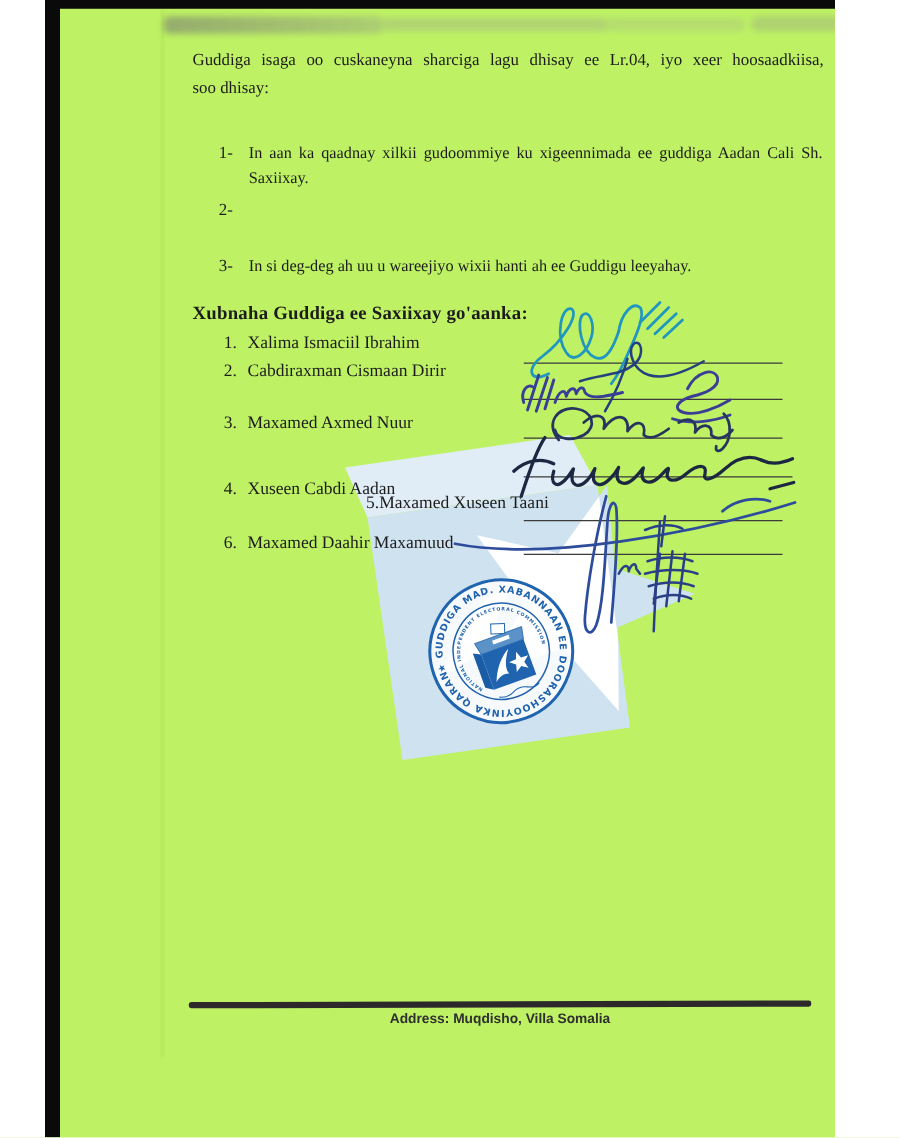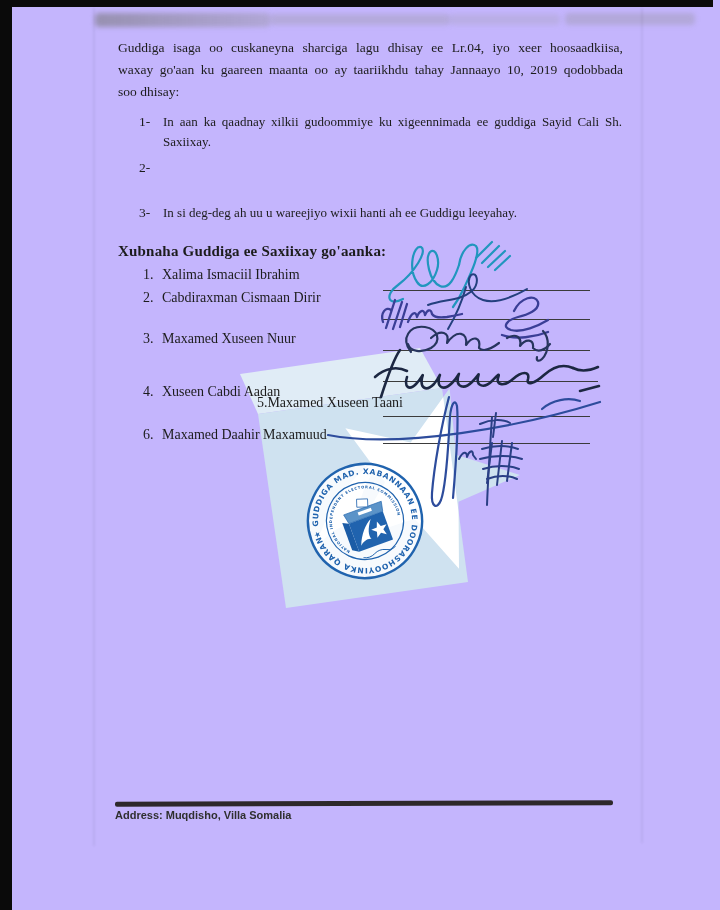--- a/index.html
+++ b/index.html
@@ -1,17 +1,17 @@
 <!DOCTYPE html>
 <html><head>
 <meta charset="utf-8">
 <style>
   html,body{margin:0;padding:0;background:#ffffff;}
-  #screen{position:relative;width:720px;height:910px;background:#c4b5fd;overflow:hidden;
-          font-family:"Liberation Serif","DejaVu Serif",serif;color:#1c1c1c;}
+  #screen{position:relative;width:632px;height:910px;background:#bef264;overflow:hidden;
+          font-family:"Liberation Serif","DejaVu Serif",serif;color:#1c1c1c;margin-left:36px;}
   .abs{position:absolute;}
   
   .frame-left{left:0;top:0;width:12px;height:910px;background:#0a0a0a;}
   .frame-top{left:0;top:0;width:713px;height:7px;background:#0a0a0a;}
   
   .smudge{filter:blur(2.5px);border-radius:4px;}
   .sm1{left:95px;top:13px;width:175px;height:14px;background:linear-gradient(90deg,rgba(115,115,115,.55),rgba(140,140,140,.35));}
   .sm2{left:270px;top:14px;width:180px;height:11px;background:rgba(145,145,145,.30);}
   .sm3{left:450px;top:14px;width:110px;height:11px;background:rgba(150,150,150,.22);}
   .sm4{left:565px;top:13px;width:130px;height:12px;background:rgba(140,140,140,.30);}
@@ -25,21 +25,21 @@
   .m1{left:139px;} .itx{left:163px;}
   .it1{top:112px;} .it2{top:158px;} .it3{top:203px;}
   .heading{left:118px;top:243px;font-size:15px;font-weight:bold;letter-spacing:.2px;}
   .name-row{left:143px;width:260px;height:20px;font-size:14px;}
   .name-num{display:inline-block;width:19px;}
   
   .sigline{left:383px;width:207px;height:0;border-top:1.4px solid #3b3b3b;}
   .sl1{top:290px;} .sl2{top:319px;} .sl3{top:350px;} .sl4{top:381px;width:215px;} .sl5{top:416px;} .sl6{top:443px;}
   
   .footer-bar{left:115px;top:801px;width:498px;height:5px;background:#2d282a;border-radius:2px;transform:rotate(-.15deg);}
-  .footer-addr{left:115px;top:809px;width:498px;
+  .footer-addr{left:115px;top:809px;width:498px;text-align:center;
                font-family:"Liberation Sans","DejaVu Sans",sans-serif;font-size:11px;font-weight:700;color:#2f2f2f;}
   .stamp-text{font-family:"DejaVu Sans",sans-serif;font-weight:bold;fill:#2063ae;}
 </style>
 </head>
 <body>
 
 <div id="screen">
 
   <div class="abs smudge sm1"></div>
   <div class="abs smudge sm2"></div>
@@ -60,47 +60,46 @@
       <polygon points="38,74 222,48 248,242 66,268" fill="#cfe2f0"></polygon>
       <g clip-path="url(#wm-front-clip)">
         <polygon points="205,45 228.5,107.6 295.3,110.6 243,152.4 260.8,216.9 205,180 149.2,216.9 167,152.4 114.7,110.6 181.5,107.6" transform="rotate(15 205 140)" fill="#ffffff"></polygon>
         <path d="M95,210 C105,170 135,130 165,115 C145,140 135,165 140,185 C125,180 105,195 95,210 Z" fill="#ffffff"></path>
       </g>
     </g>
   </svg>
 
   <div class="abs para">
     <div class="line-just">Guddiga isaga oo cuskaneyna sharciga lagu dhisay ee Lr.04, iyo xeer hoosaadkiisa,</div>
-    <div class="line-just">waxay go'aan ku gaareen maanta oo ay taariikhdu tahay Jannaayo 10, 2019 qodobbada</div>
     <div>soo dhisay:</div>
   </div>
 
   <div class="abs marker m1 it1">1-</div>
   <div class="abs item-text itx it1">
-    <div class="line-just">In aan ka qaadnay xilkii gudoommiye ku xigeennimada ee guddiga Sayid Cali Sh.</div>
+    <div class="line-just">In aan ka qaadnay xilkii gudoommiye ku xigeennimada ee guddiga Aadan Cali Sh.</div>
     <div>Saxiixay.</div>
   </div>
 
   <div class="abs marker m1 it2">2-</div>
 
   <div class="abs marker m1 it3">3-</div>
   <div class="abs heading">Xubnaha Guddiga ee Saxiixay go'aanka:</div>
 
   <div class="abs item-text itx it3">
     <div>In si deg-deg ah uu u wareejiyo wixii hanti ah ee Guddigu leeyahay.</div>
   </div>
 
   <div class="abs name-row" style="top:267px;">
     <span class="name-num">1.</span><span>Xalima Ismaciil Ibrahim</span>
   </div>
   <div class="abs name-row" style="top:290px;">
     <span class="name-num">2.</span><span>Cabdiraxman Cismaan Dirir</span>
   </div>
   <div class="abs name-row" style="top:331px;">
-    <span class="name-num">3.</span><span>Maxamed Xuseen Nuur</span>
+    <span class="name-num">3.</span><span>Maxamed Axmed Nuur</span>
   </div>
   <div class="abs name-row" style="top:384px;">
     <span class="name-num">4.</span><span>Xuseen Cabdi Aadan</span>
   </div>
   <div class="abs name-row" style="top:395px;text-align:right;">
     <span class="name-num">5.</span><span>Maxamed Xuseen Taani</span>
   </div>
   <div class="abs name-row" style="top:427px;">
     <span class="name-num">6.</span><span>Maxamed Daahir Maxamuud</span>
   </div>

